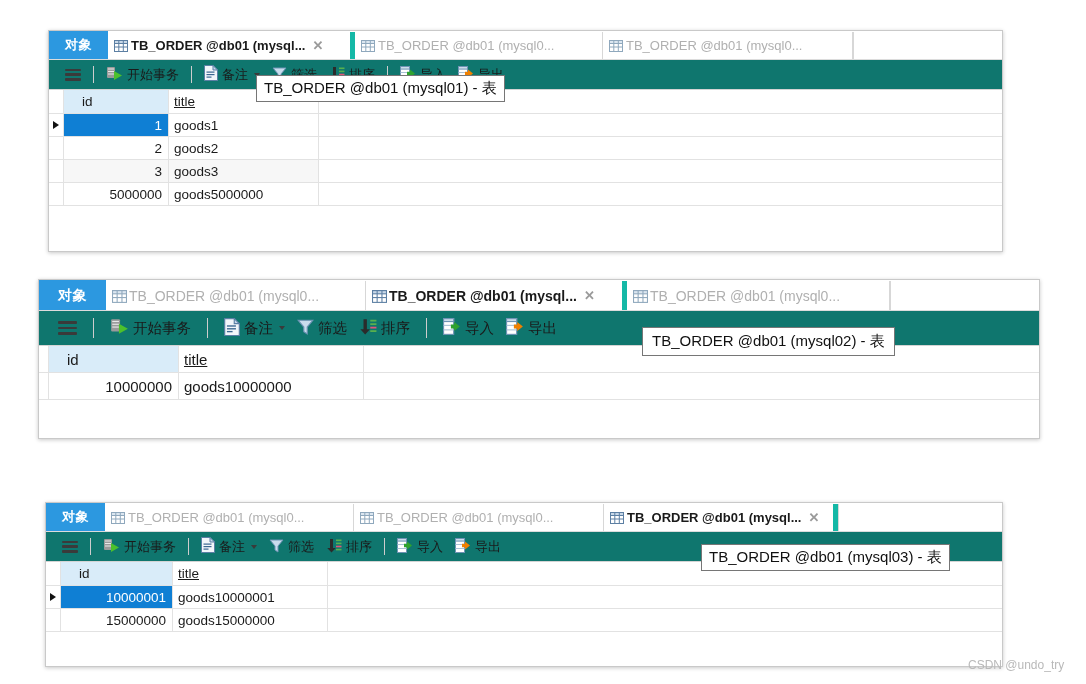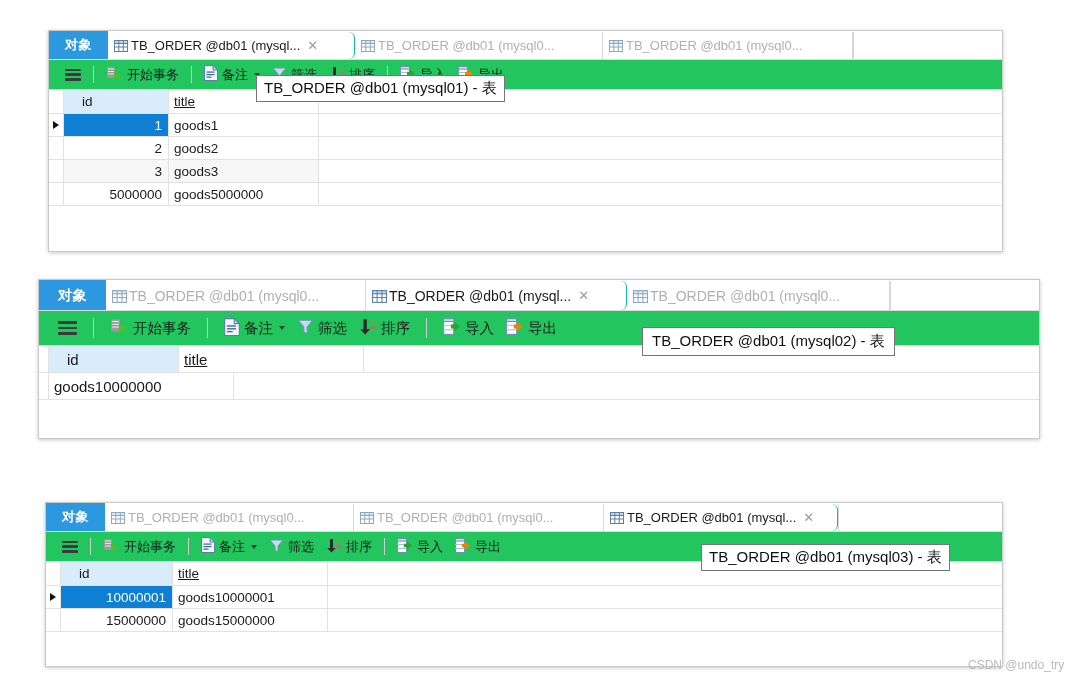--- a/index.html
+++ b/index.html
@@ -57,23 +57,22 @@
     padding: 0 7px 0 6px;
     font-size: 13px;
     white-space: nowrap;
     background: #ffffff;
     border-right: 1px solid #d7d7d7;
     color: #b0b0b0;
     overflow: hidden;
   }
   .tab.active {
     color: #1a1a1a;
-    font-weight: normal;
-    border-right: 1px solid #14b8a6;
-    border-radius: 6px;
+    font-weight: bold;
+    border-right: 5px solid #14b8a6;
   }
   .tab .tab-label { padding-left: 3px; }
   .tab .tab-close {
     margin-left: 7px;
     font-size: 13px;
     color: #9a9a9a;
     line-height: 1;
   }
   .tab-filler {
     flex: 1 1 auto;
@@ -90,21 +89,21 @@
     flex: 0 0 auto;
   }
   .ico-grid svg { display: block; }
 
   
   .toolbar {
     position: relative;
     display: flex;
     align-items: center;
     height: 31px;
-    background: #22c55e;
+    background: #0f766e;
     border-top: 1px solid #dcdcdc;
     border-bottom: 1px solid #d4d4d4;
     box-sizing: border-box;
     padding-left: 10px;
     font-size: 13px;
     color: #1a1a1a;
   }
   .tb-item {
     display: flex;
     align-items: center;
@@ -524,20 +523,21 @@
 
     <div class="grid" style="font-size:15px;">
       <div class="grow header" style="height:27px;">
         <div class="gutter" style="width:10px; flex:0 0 10px;"></div>
         <div class="cell id" style="width:130px; flex:0 0 130px;">id</div>
         <div class="cell title" style="width:185px; flex:0 0 185px;">title</div>
       </div>
 
       <div class="grow" style="height:27px;">
         <div class="gutter" style="width:10px; flex:0 0 10px;"></div>
+        <div class="cell id" style="width:130px; flex:0 0 130px;">10000000</div>
         <div class="cell title" style="width:185px; flex:0 0 185px;">goods10000000</div>
       </div>
 
       <div class="grid-tail" style="height:12px;"></div>
     </div>
   </div>
 
   <div class="panel" id="p3" style="left:45px; top:502px; width:958px; height:165px;">
 
     <div class="tabstrip">

